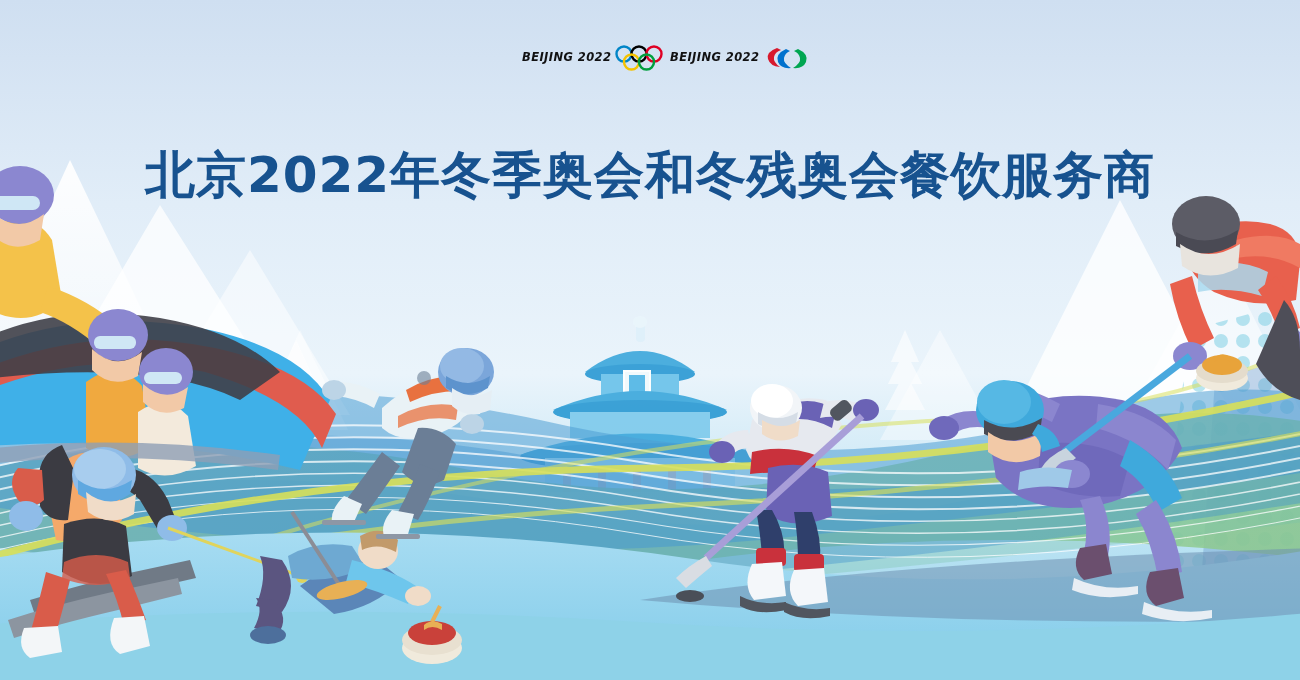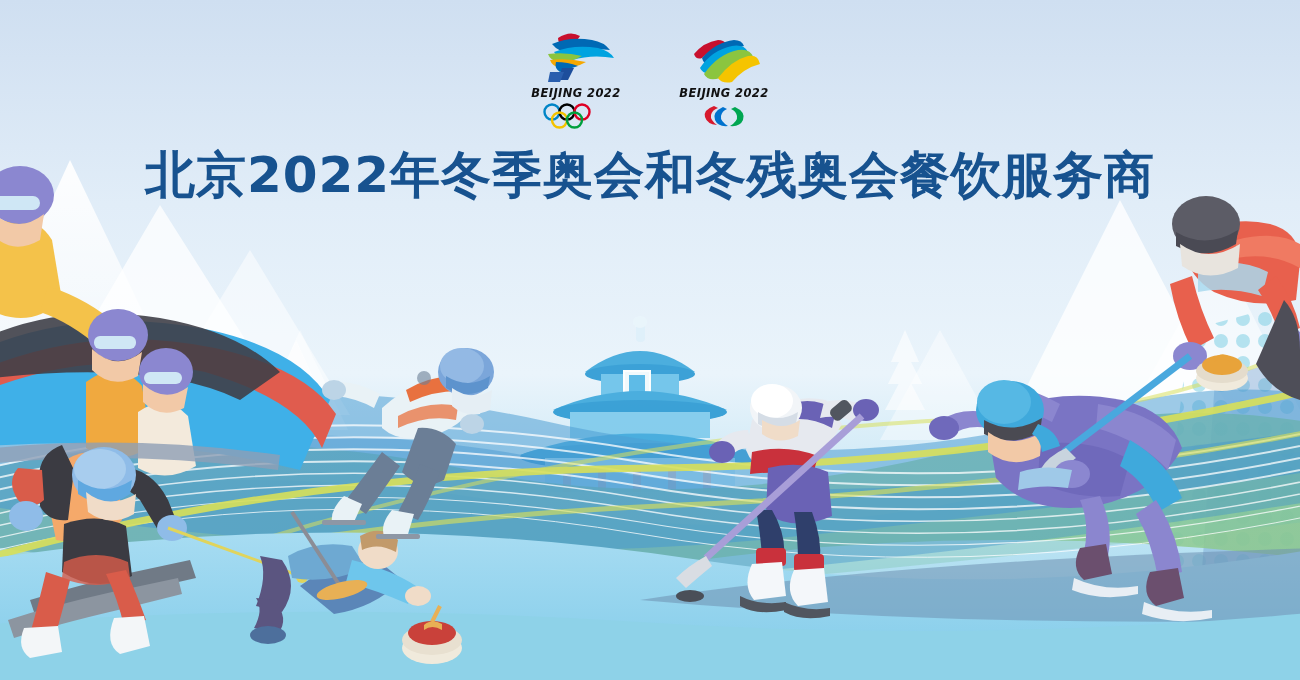--- a/index.html
+++ b/index.html
@@ -11,21 +11,21 @@
     background:linear-gradient(176deg,#cfdff1 0%,#d6e6f4 18%,#e2eef8 36%,#eaf4fb 52%,#dceffa 66%,#bfe4f4 80%,#9ad7ee 92%,#8bd1e9 100%);
   }
   .layer{position:absolute;left:0;top:0;width:1300px;height:680px;}
   .svgfull{display:block;width:1300px;height:680px;}
 
   
   #emblems{
     position:absolute;left:0;top:28px;width:1300px;height:110px;
     display:flex;justify-content:center;align-items:flex-start;gap:40px;z-index:40;
   }
-  .emblem{width:108px;display:flex;flex-direction:column;align-items:center;}
+  .emblem{width:108px;display:flex;flex-direction:row;align-items:center;}
   .emblem-mark{width:92px;height:56px;}
   .emblem-word{
     font-family:"DejaVu Sans",sans-serif;font-weight:700;font-style:italic;
     font-size:11.5px;letter-spacing:.4px;color:#111112;margin-top:2px;white-space:nowrap;
     transform:scaleY(1.12);
   }
   .emblem-sub{height:26px;margin-top:3px;display:flex;align-items:center;justify-content:center;}
 
   
   #title{

